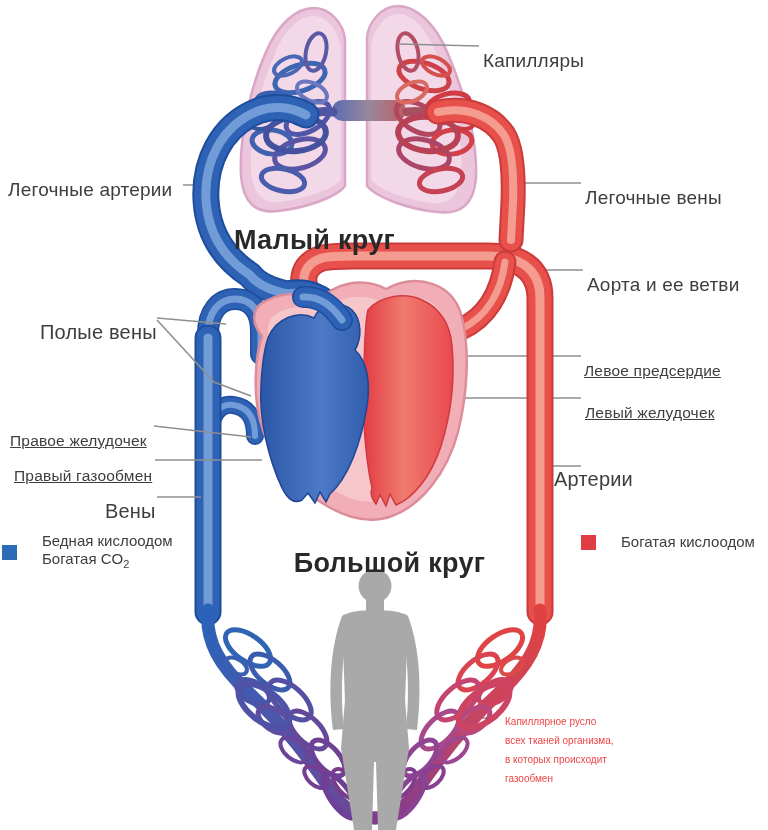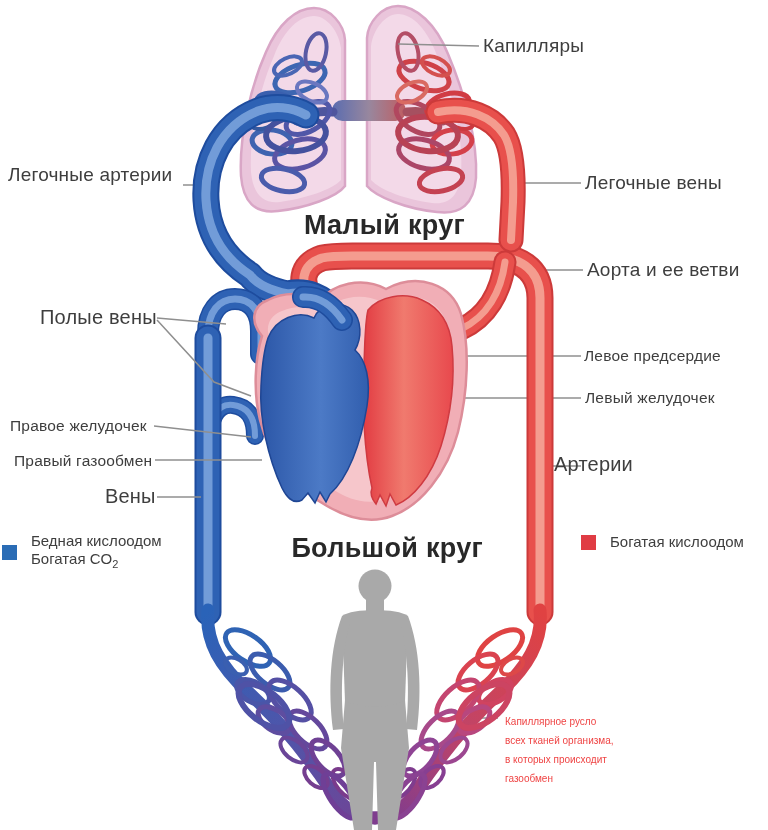--- a/index.html
+++ b/index.html
@@ -1,25 +1,25 @@
 <!DOCTYPE html>
 <html><head>
 <meta charset="utf-8">
 <style>
   html,body{margin:0;padding:0;background:#ffffff;}
   #stage{
     position:relative;width:768px;height:830px;background:#ffffff;overflow:hidden;
     font-family:"Liberation Sans","DejaVu Sans",sans-serif;
   }
   #art{position:absolute;left:0;top:0;}
-  .lbl{position:absolute;font-size:19px;color:#3e3e3e;white-space:nowrap;letter-spacing:.2px;}
-  .lbl-sm{font-size:15.5px;}
+  .lbl{position:absolute;font-size:19px;color:#3e3e3e;white-space:nowrap;letter-spacing:.2px;margin-top:15px;}
+  .lbl-sm{font-size:15.5px;text-decoration:underline;}
   .lbl-md{font-size:20px;}
   .lbl-title{font-size:27px;font-weight:bold;color:#282828;letter-spacing:.3px;}
-  .legend{position:absolute;display:flex;align-items:center;gap:14px;font-size:15px;color:#3e3e3e;line-height:18px;}
+  .legend{position:absolute;display:flex;align-items:center;gap:25px;font-size:15px;color:#3e3e3e;line-height:18px;}
   .swatch{width:15px;height:15px;flex:0 0 auto;}
   .legend sub{font-size:11px;}
   .caption{position:absolute;font-size:10px;color:#ef4444;line-height:19px;}
   .leader{stroke:#8f8f8f;stroke-width:1.5;fill:none;}
   .mesh{fill:none;}
   .tube{fill:none;stroke-linecap:round;stroke-linejoin:round;}
 </style>
 </head>
 <body>
 
@@ -220,22 +220,22 @@
 <div class="lbl" style="left:585px;top:172px">Легочные вены</div>
 <div class="lbl" style="left:587px;top:259px">Аорта и ее ветви</div>
 <div class="lbl lbl-md" style="left:40px;top:306px">Полые вены</div>
 <div class="lbl lbl-sm" style="left:584px;top:347px">Левое предсердие</div>
 <div class="lbl lbl-sm" style="left:585px;top:389px">Левый желудочек</div>
 <div class="lbl lbl-sm" style="left:10px;top:417px">Правое желудочек</div>
 <div class="lbl lbl-sm" style="left:14px;top:452px">Правый газообмен</div>
 <div class="lbl lbl-md" style="left:105px;top:485px">Вены</div>
 <div class="lbl lbl-md" style="left:554px;top:453px">Артерии</div>
 
-<div class="lbl lbl-title" style="left:250px;top:210px;width:215px;text-align:right">Малый круг</div>
-<div class="lbl lbl-title" style="left:268px;top:533px;width:215px;text-align:right">Большой круг</div>
+<div class="lbl lbl-title" style="left:234px;top:210px;width:215px;text-align:left">Малый круг</div>
+<div class="lbl lbl-title" style="left:282px;top:533px;width:215px;text-align:center">Большой круг</div>
 
 <div class="legend" style="left:2px;top:532px">
   <span class="swatch" style="background-color: rgb(42, 108, 181);"></span>
   <div>
     <div>Бедная кислоодом</div>
     <div><span>Богатая CO</span><sub>2</sub></div>
   </div>
 </div>
 
 <div class="legend" style="left:581px;top:533px">

